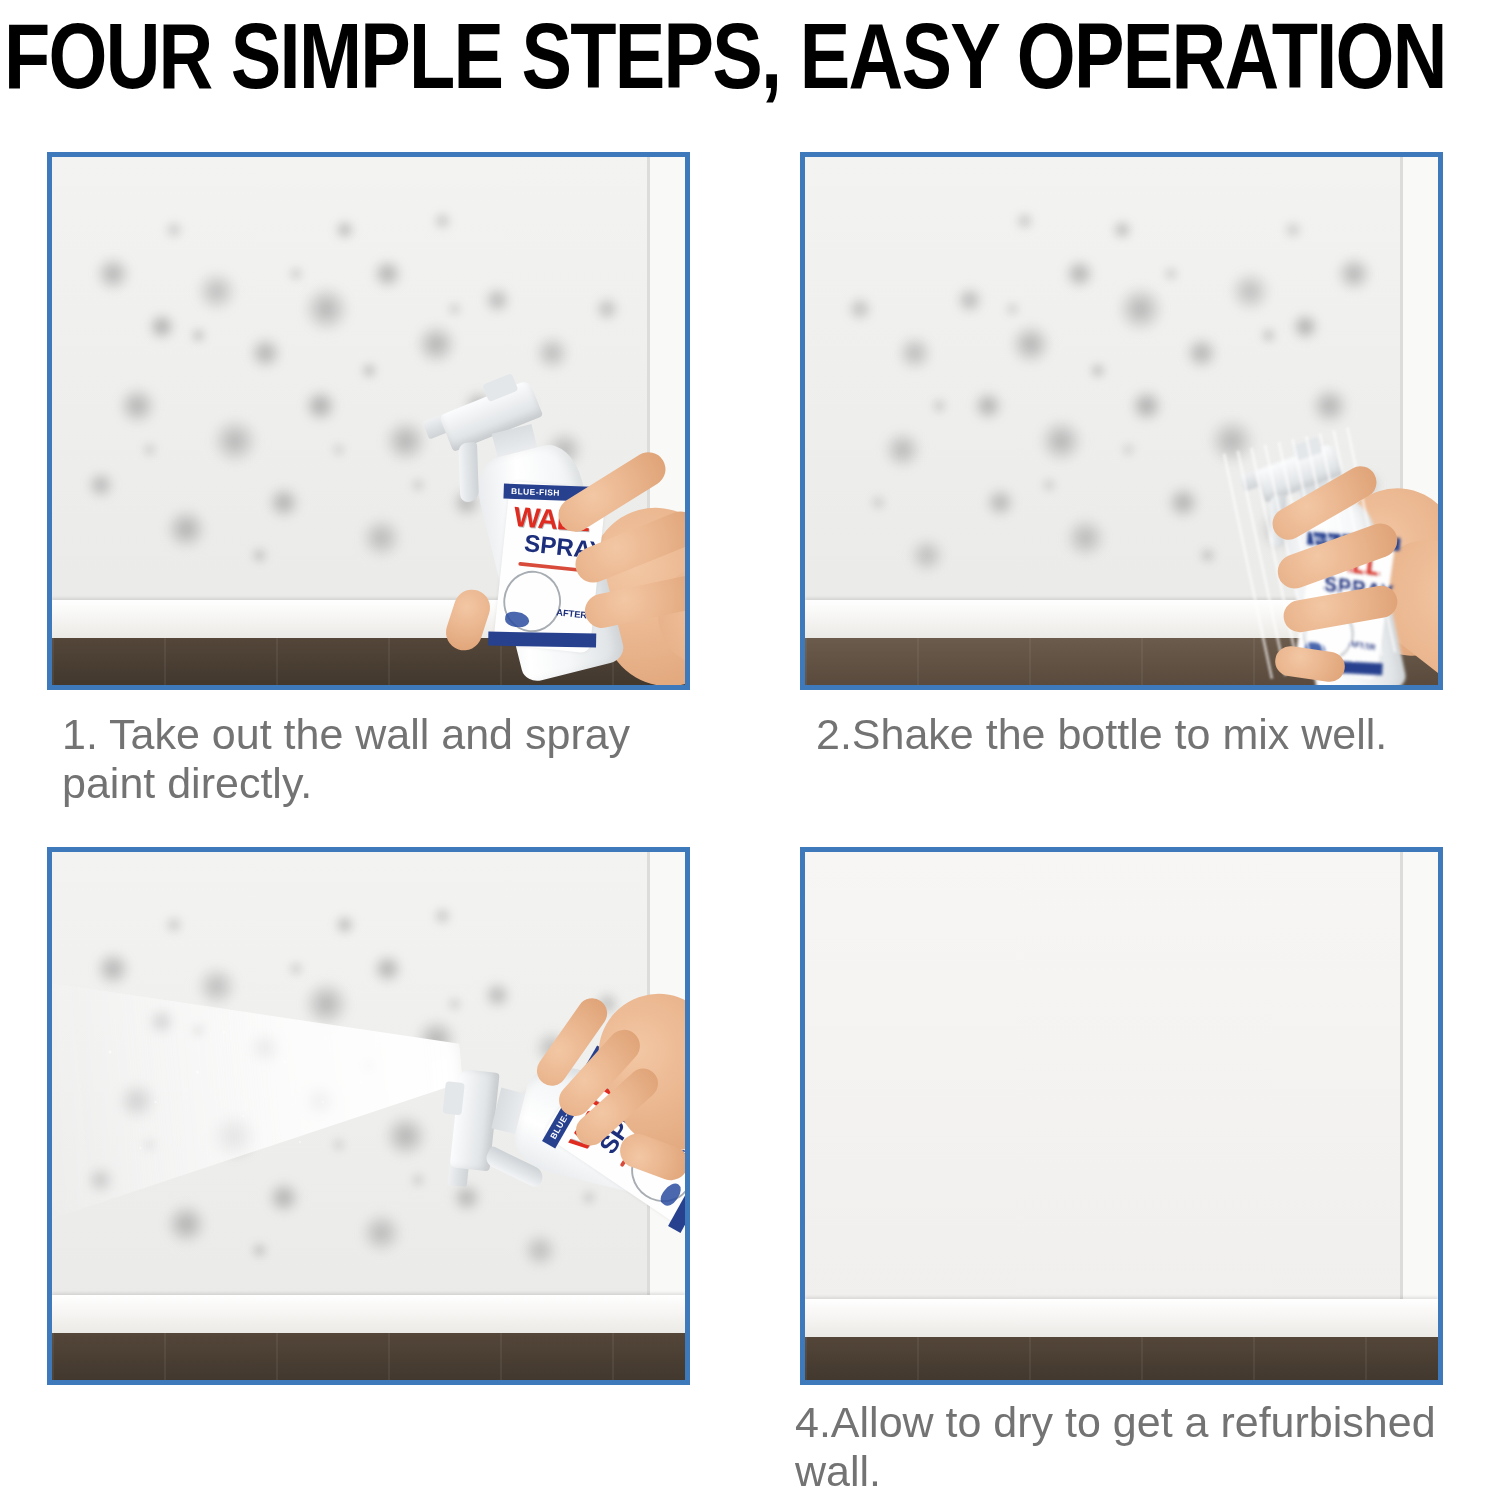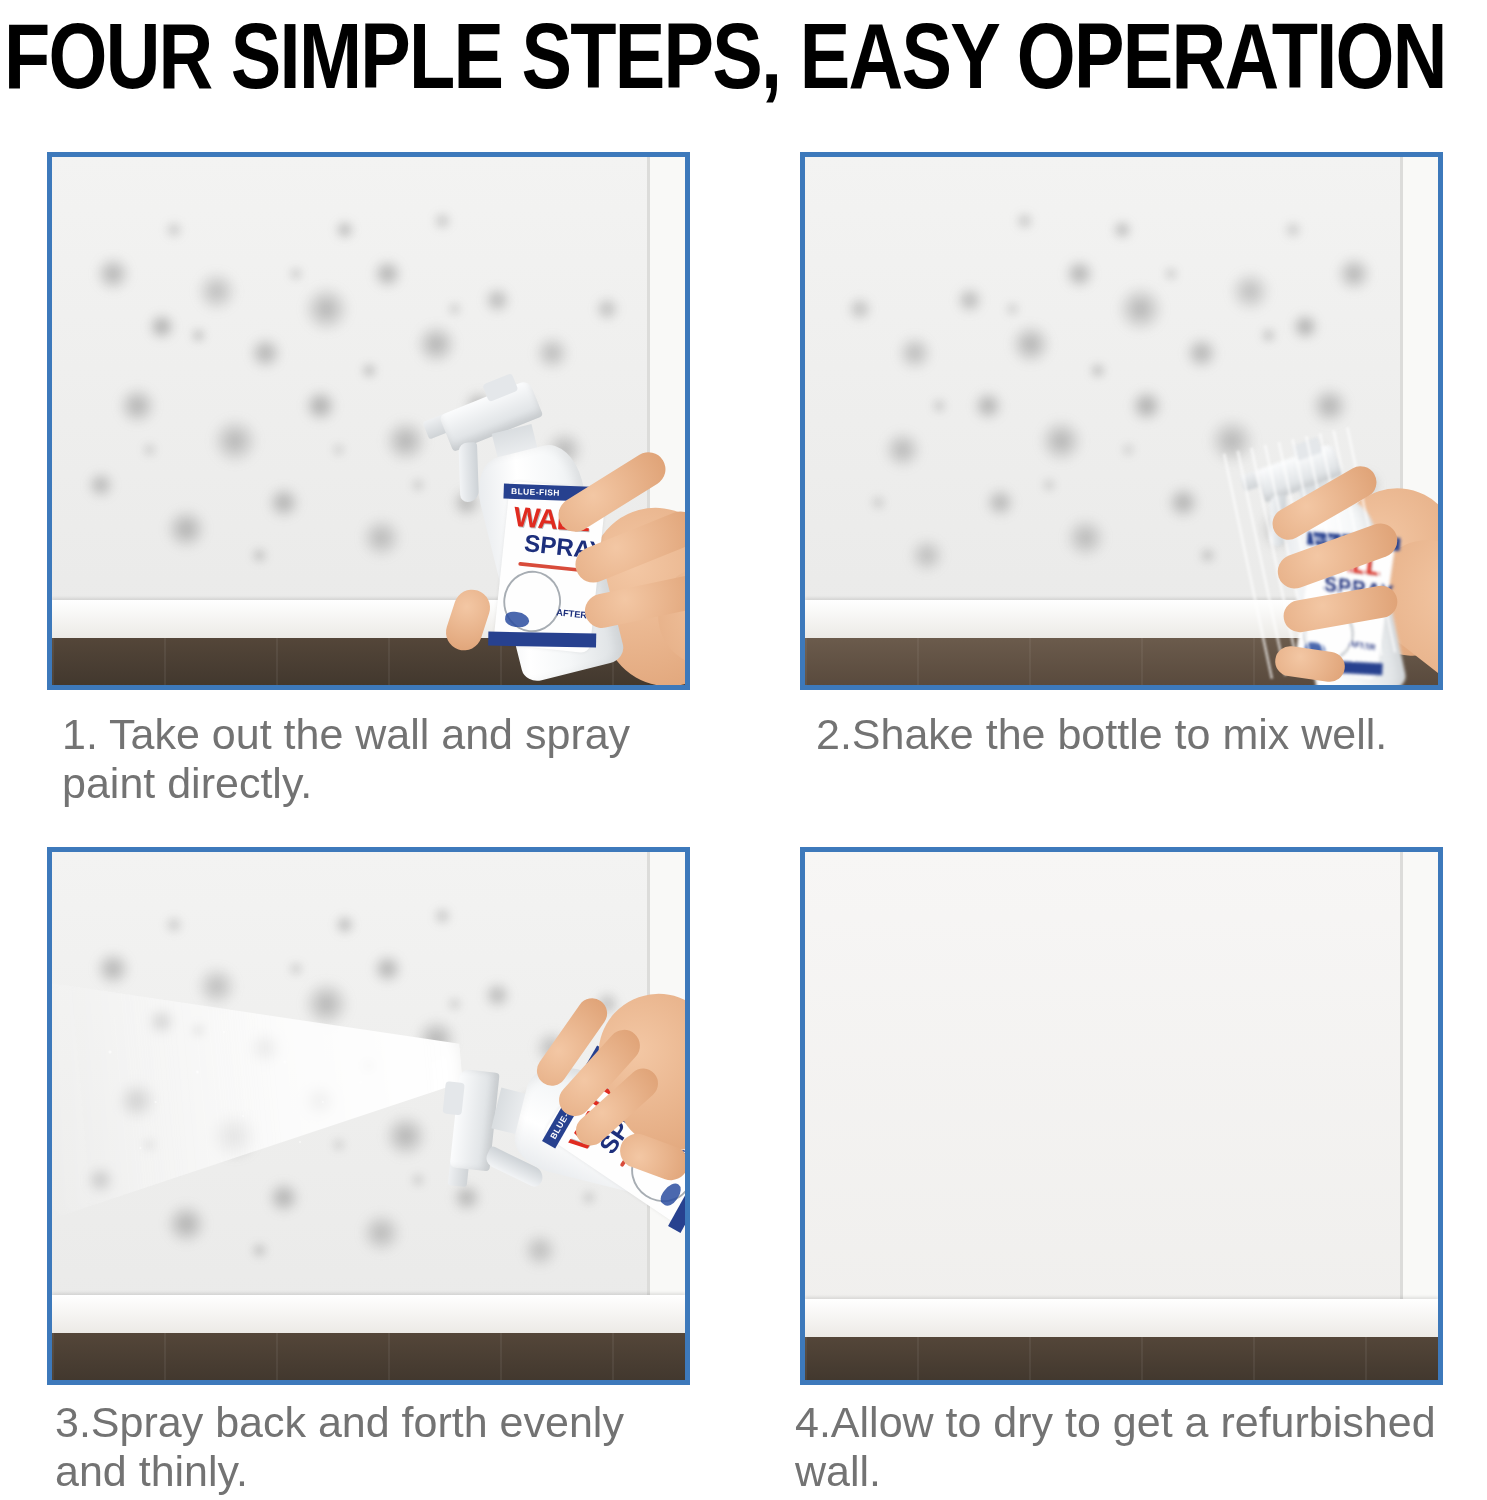--- a/index.html
+++ b/index.html
@@ -307,18 +307,16 @@
 
   <div class="panel p4">
     <div class="corner"></div>
     <div class="base"></div>
     <div class="floor"></div>
   </div>
 
   <div class="caption c1">1. Take out the wall and spray
 paint directly.</div>
   <div class="caption c2">2.Shake the bottle to mix well.</div>
-  <div class="caption c3">3.Spray back and forth evenly
-and thinly.</div>
   <div class="caption c4">4.Allow to dry to get a refurbished
 wall.</div>
 
 </div>
 
 </body></html>

